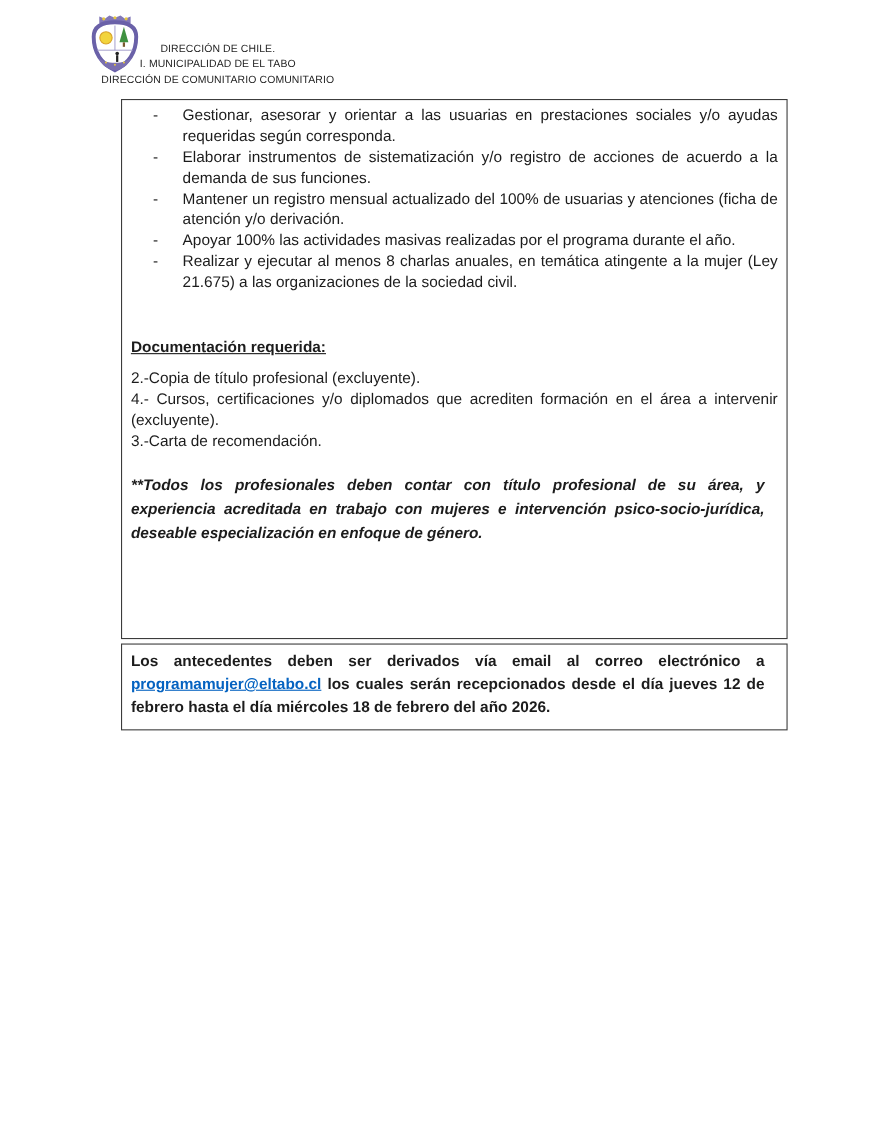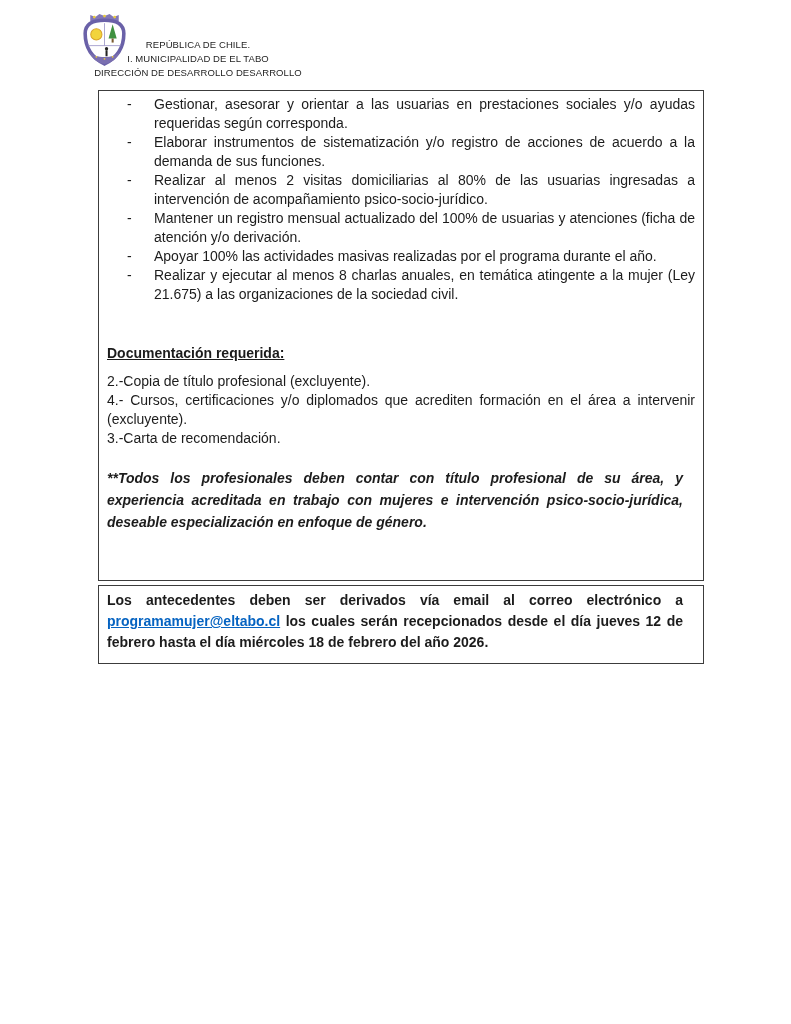--- a/index.html
+++ b/index.html
@@ -30,21 +30,21 @@
     text-align: center;
     font-size: 9.5px;
     line-height: 14px;
     color: #242424;
     letter-spacing: 0.1px;
   }
 
   
   .box {
     position: absolute;
-    left: 98px;
+    left: 110px;
     width: 606px;
     border: 1.5px solid #3c3c3c;
     background: #ffffff;
   }
   .main-box {
     top: 90px;
     height: 491px;
     padding: 4px 8px 0 8px;
     font-size: 14px;
   }
@@ -118,31 +118,30 @@
 
       <circle cx="30" cy="37" r="1.6" fill="#222222"></circle>
       <rect x="29" y="38.5" width="2" height="6" fill="#222222"></rect>
 
       <path d="M13 40 C18 47 38 47 43 40 C40 48 34 51 28 52 C22 51 16 48 13 40 Z" fill="#7a6fb0"></path>
       <circle cx="20" cy="45" r="0.9" fill="#e8c93e"></circle>
       <circle cx="28" cy="47" r="0.9" fill="#e8c93e"></circle>
       <circle cx="36" cy="45" r="0.9" fill="#e8c93e"></circle>
     </svg>
     <div class="letterhead-text">
-      <div>REPÚBLICA DE CHILE.</div>
+      <div>DIRECCIÓN DE CHILE.</div>
       <div>I. MUNICIPALIDAD DE EL TABO</div>
-      <div>DIRECCIÓN DE DESARROLLO DESARROLLO</div>
+      <div>DIRECCIÓN DE COMUNITARIO COMUNITARIO</div>
     </div>
   </header>
 
   <section class="box main-box">
     <ul class="functions-list">
       <li>Gestionar, asesorar y orientar a las usuarias en prestaciones sociales y/o ayudas requeridas según corresponda.</li>
       <li>Elaborar instrumentos de sistematización y/o registro de acciones de acuerdo a la demanda de sus funciones.</li>
-      <li>Realizar al menos 2 visitas domiciliarias al 80% de las usuarias ingresadas a intervención de acompañamiento psico-socio-jurídico.</li>
       <li>Mantener un registro mensual actualizado del 100% de usuarias y atenciones (ficha de atención y/o derivación.</li>
       <li>Apoyar 100% las actividades masivas realizadas por el programa durante el año.</li>
       <li>Realizar y ejecutar al menos 8 charlas anuales, en temática atingente a la mujer (Ley 21.675) a las organizaciones de la sociedad civil.</li>
     </ul>
 
     <h2 class="docs-heading">Documentación requerida:</h2>
 
     <div>
       <p class="docs-item">2.-Copia de título profesional (excluyente).</p>
       <p class="docs-item">4.- Cursos, certificaciones y/o diplomados que acrediten formación en el área a intervenir (excluyente).</p>

